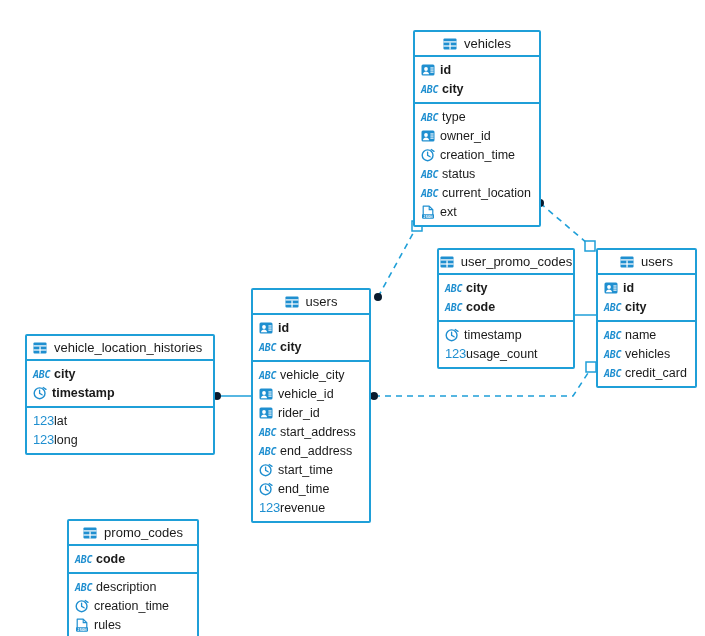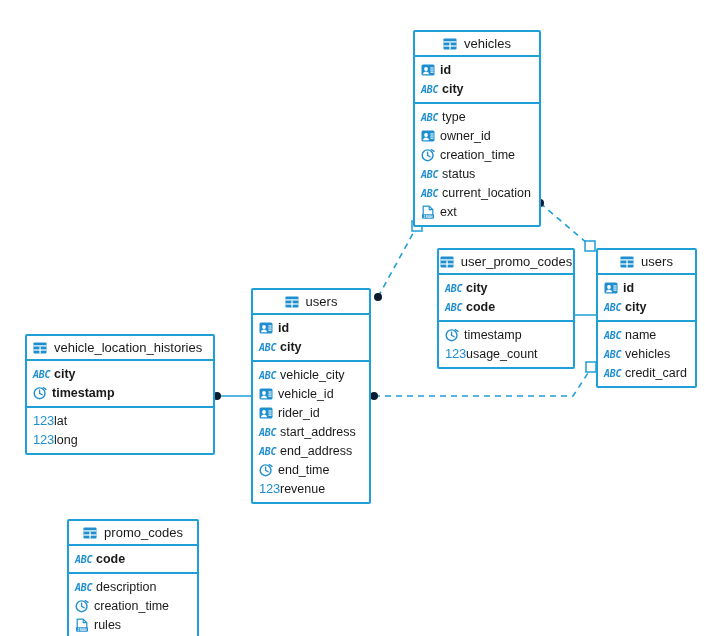--- a/index.html
+++ b/index.html
@@ -329,20 +329,30 @@
           <span>end_address</span>
         </div>
         <div class="row">
           <span class="ico">
             <svg viewBox="0 0 14 14">
               <circle cx="6.6" cy="7.3" r="5.4" fill="none" stroke="#1f8fd0" stroke-width="1.4"></circle>
               <path d="M6.6 4.1 L6.6 7.3 L9.1 8.8" fill="none" stroke="#1f8fd0" stroke-width="1.3" stroke-linecap="round"></path>
               <path d="M10.2 1.5 L13 3.4" stroke="#1f8fd0" stroke-width="1.3" stroke-linecap="round"></path>
             </svg>
           </span>
+          <span>start_time</span>
+        </div>
+        <div class="row">
+          <span class="ico">
+            <svg viewBox="0 0 14 14">
+              <circle cx="6.6" cy="7.3" r="5.4" fill="none" stroke="#1f8fd0" stroke-width="1.4"></circle>
+              <path d="M6.6 4.1 L6.6 7.3 L9.1 8.8" fill="none" stroke="#1f8fd0" stroke-width="1.3" stroke-linecap="round"></path>
+              <path d="M10.2 1.5 L13 3.4" stroke="#1f8fd0" stroke-width="1.3" stroke-linecap="round"></path>
+            </svg>
+          </span>
           <span>end_time</span>
         </div>
         <div class="row">
           <span class="ico-num">123</span>
           <span>revenue</span>
         </div>
       </div>
     </div>
     <div class="table-box" style="left: 25px; top: 334px; width: 190px;">
       <div class="tbl-header left">

